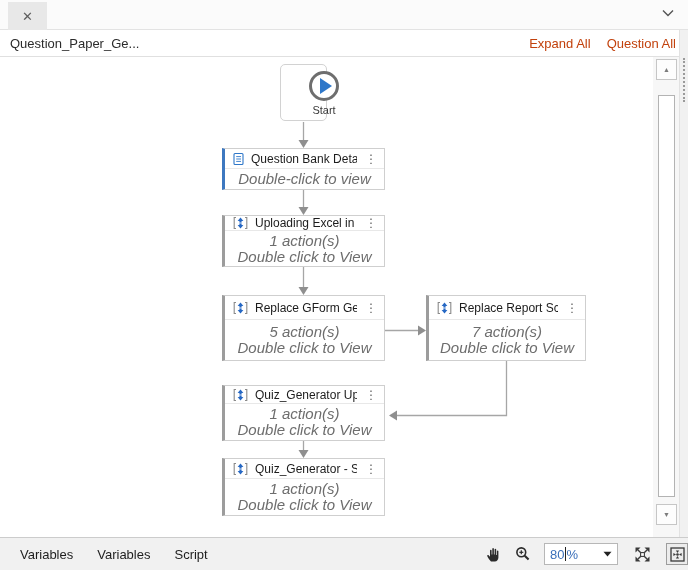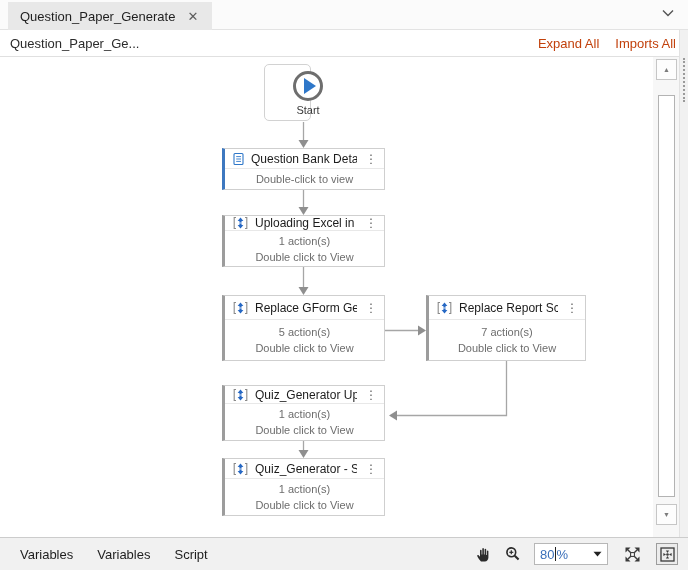--- a/index.html
+++ b/index.html
@@ -17,32 +17,32 @@
   
   .crumbbar { position:absolute; left:0; top:30px; width:688px; height:27px; background:#ffffff; border-bottom:1px solid #e0e0e0; display:flex; align-items:center;gap:32px; }
   .crumb-title { font-size:13px; color:#2b2b2b; margin-left:10px; white-space:nowrap; }
   .crumb-actions { margin-left:auto; display:flex; gap:16px; margin-right:12px; }
   .crumb-link { font-size:13px; color:#c2410c; cursor:pointer; white-space:nowrap; }
 
   
   .canvas { position:absolute; left:0; top:57px; width:679px; height:480px; background:#ffffff; overflow:hidden; }
   .connectors { position:absolute; left:0; top:0; pointer-events:none; }
 
-  .start-node { position:absolute; left:264px; top:7px; width:47px; height:57px; background:#fff; border:1px solid #d2d2d2; border-radius:5px; display:flex; flex-direction:column; align-items:center;padding-left:41px; }
+  .start-node { position:absolute; left:280px; top:7px; width:47px; height:57px; background:#fff; border:1px solid #d2d2d2; border-radius:5px; display:flex; flex-direction:column; align-items:center;padding-left:41px; }
   .start-circle { margin-top:6px; width:30px; height:30px; border:3px solid #6e6e6e; border-radius:50%; background:#fff; display:flex; align-items:center; justify-content:center; }
   .start-play { width:0; height:0; border-left:12px solid #2e77c9; border-top:8px solid transparent; border-bottom:8px solid transparent; margin-left:3px; }
   .start-label { font-size:11px; color:#3a3a3a; margin-top:3px; }
 
   .node { position:absolute; left:222px; width:163px; background:#fff; border:1px solid #cfcfcf; border-left:3px solid #9c9c9c; display:flex; flex-direction:column; }
   .node.selected { border-left-color:#3d78c0; }
   .node-header { display:flex; align-items:center; gap:6px; height:24px; padding:0 5px 0 7px; border-bottom:1px solid #e8e8e8; }
   .node-title { font-size:12px; color:#1c1c1c; white-space:nowrap; overflow:hidden; flex:1; }
   .kebab { color:#5f5f5f; font-size:12px; letter-spacing:0; line-height:1; padding:0 2px; cursor:pointer; }
   .node-body { flex:1; display:flex; flex-direction:column; align-items:center; justify-content:center; gap:2px; padding:3px 0; }
-  .node-body span { font-size:11px; color:#6d6d6d; line-height:14px; }
+  .node-body span { font-style:italic; font-size:15px; color:#6d6d6d; line-height:14px; }
 
   .n1 { top:91px;  height:42px; }
   .n2 { top:158px; height:52px; }
   .n3 { top:238px; height:66px; }
   .n4 { top:238px; height:66px; left:426px; width:160px; }
   .n5 { top:328px; height:56px; }
   .n6 { top:401px; height:58px; }
 
   
   .vscroll { position:absolute; right:9px; top:57px; width:26px; height:480px; background:#f7f7f7; }
@@ -50,51 +50,50 @@
   .scroll-btn.up { top:2px; }
   .scroll-btn.down { top:447px; }
   .scroll-thumb { position:absolute; left:5px; top:38px; width:17px; height:402px; background:#fff; border:1px solid #b3b3b3; }
   .right-strip { position:absolute; right:0; top:30px; width:9px; height:507px; background:#f1f1f1; border-left:1px solid #e2e2e2; }
   .dock-dots { position:absolute; right:3px; top:28px; height:44px; border-left:2px dotted #9a9a9a; }
 
   
   .bottombar { position:absolute; left:0; top:537px; width:688px; height:33px; background:#f1f1f1; border-top:1px solid #cccccc; display:flex; align-items:center; }
   .bb-tabs { display:flex; gap:24px; margin-left:20px; }
   .bb-tab { font-size:13px; color:#1e1e1e; cursor:pointer; white-space:nowrap; }
-  .bb-right { margin-left:auto; display:flex; align-items:center; gap:13px; margin-right:10px; }
+  .bb-right { margin-left:auto; display:flex; align-items:center; gap:13px; }
   .zoom-combo { display:flex; align-items:center; width:74px; height:22px; background:#fff; border:1px solid #b7b7b7; padding:0 5px; }
   .zoom-text { font-size:13px; color:#3a6fba; display:flex; align-items:center; }
   .zoom-caret { width:1px; height:14px; background:#222; margin:0 0.5px; }
   .combo-arrow { margin-left:auto; }
   .fit-btn { width:22px; height:22px; display:flex; align-items:center; justify-content:center; }
   .fit-btn.framed { background:#ececec; border:1px solid #9d9d9d; }
   svg { display:block; }
 </style>
 </head>
 <body>
 
 <div class="app">
 
   <div class="tabstrip">
     <div class="doc-tab">
-      <span class="tab-label">Question_Paper_Generate</span>
       <span class="tab-close">✕</span>
     </div>
     <span class="strip-chevron">
       <svg width="12" height="8" viewBox="0 0 12 8">
           <polyline points="1,1.5 6,6.5 11,1.5" fill="none" stroke="#555" stroke-width="1.4"></polyline>
         </svg>
     </span>
   </div>
 
   <div class="crumbbar">
     <span class="crumb-title">Question_Paper_Ge...</span>
     <div class="crumb-actions">
       <span class="crumb-link">Expand All</span>
-      <span class="crumb-link">Imports All</span>
+      <span class="crumb-link">Question All</span>
     </div>
   </div>
 
   <div class="canvas">
 
     <svg class="connectors" width="679" height="480">
       <g stroke="#a6a6a6" stroke-width="1.3" fill="none">
         <line x1="303.5" y1="65" x2="303.5" y2="84"></line>
         <line x1="303.5" y1="133" x2="303.5" y2="151"></line>
         <line x1="303.5" y1="210" x2="303.5" y2="231"></line>

